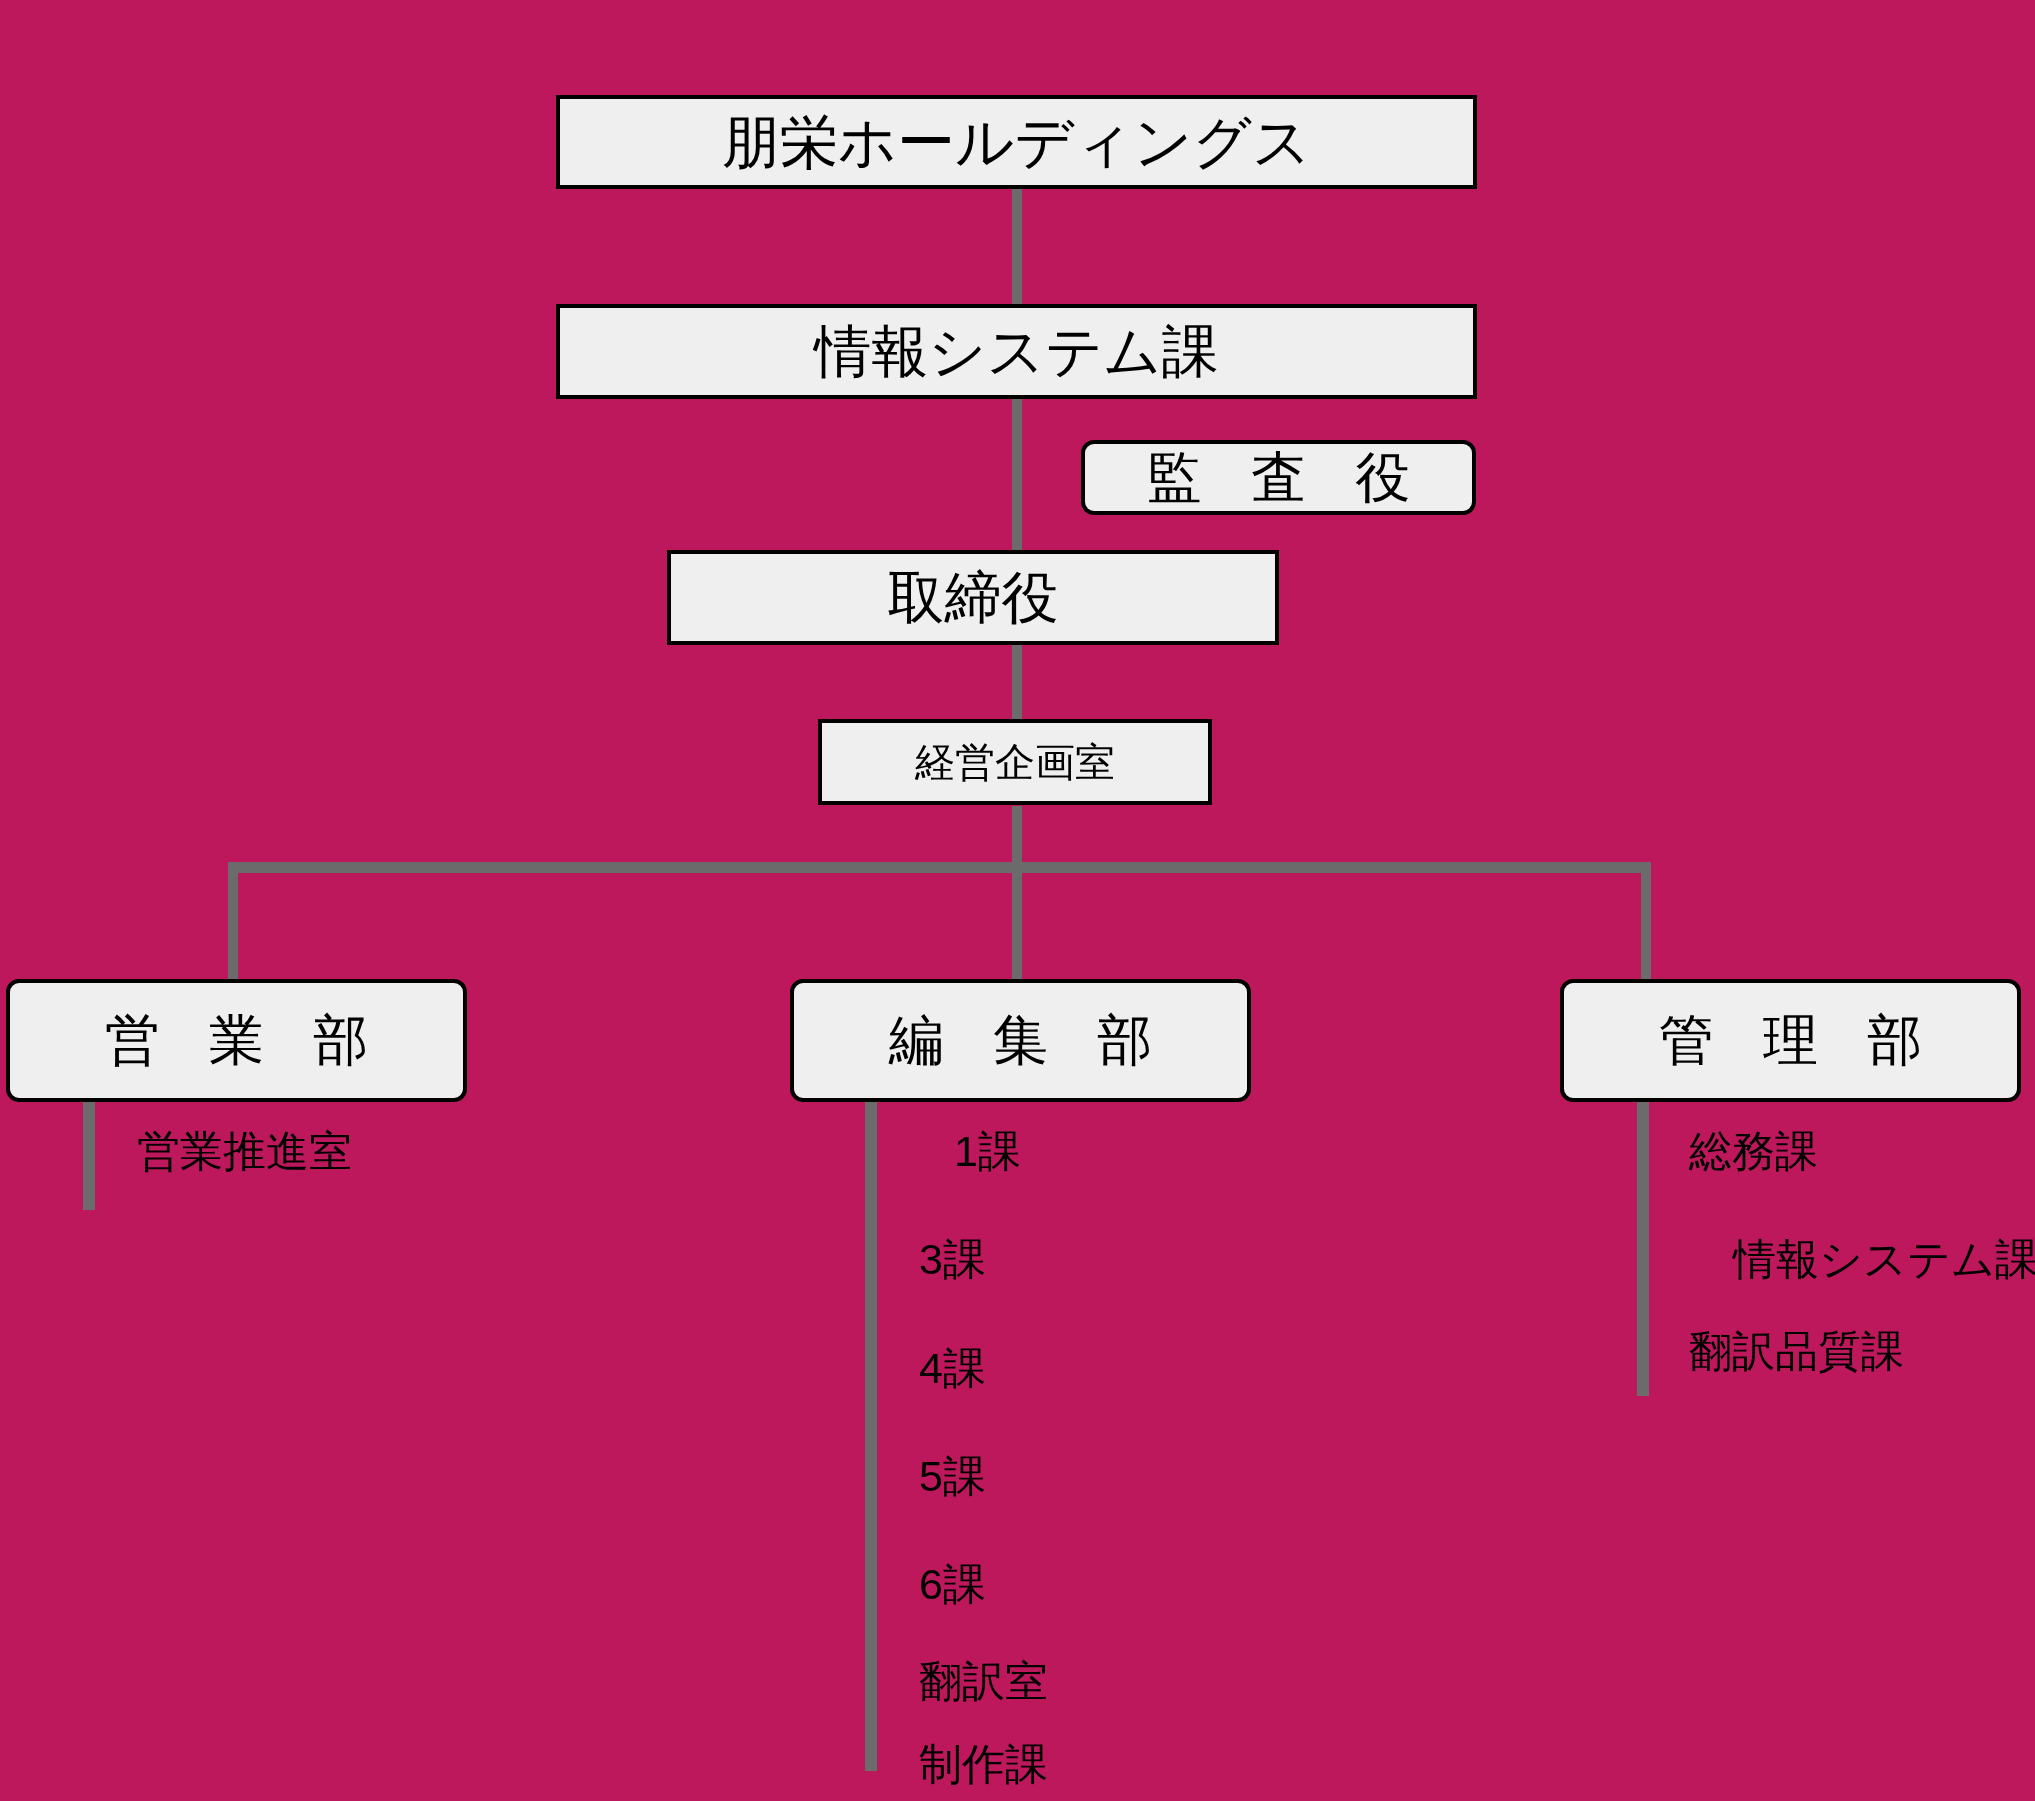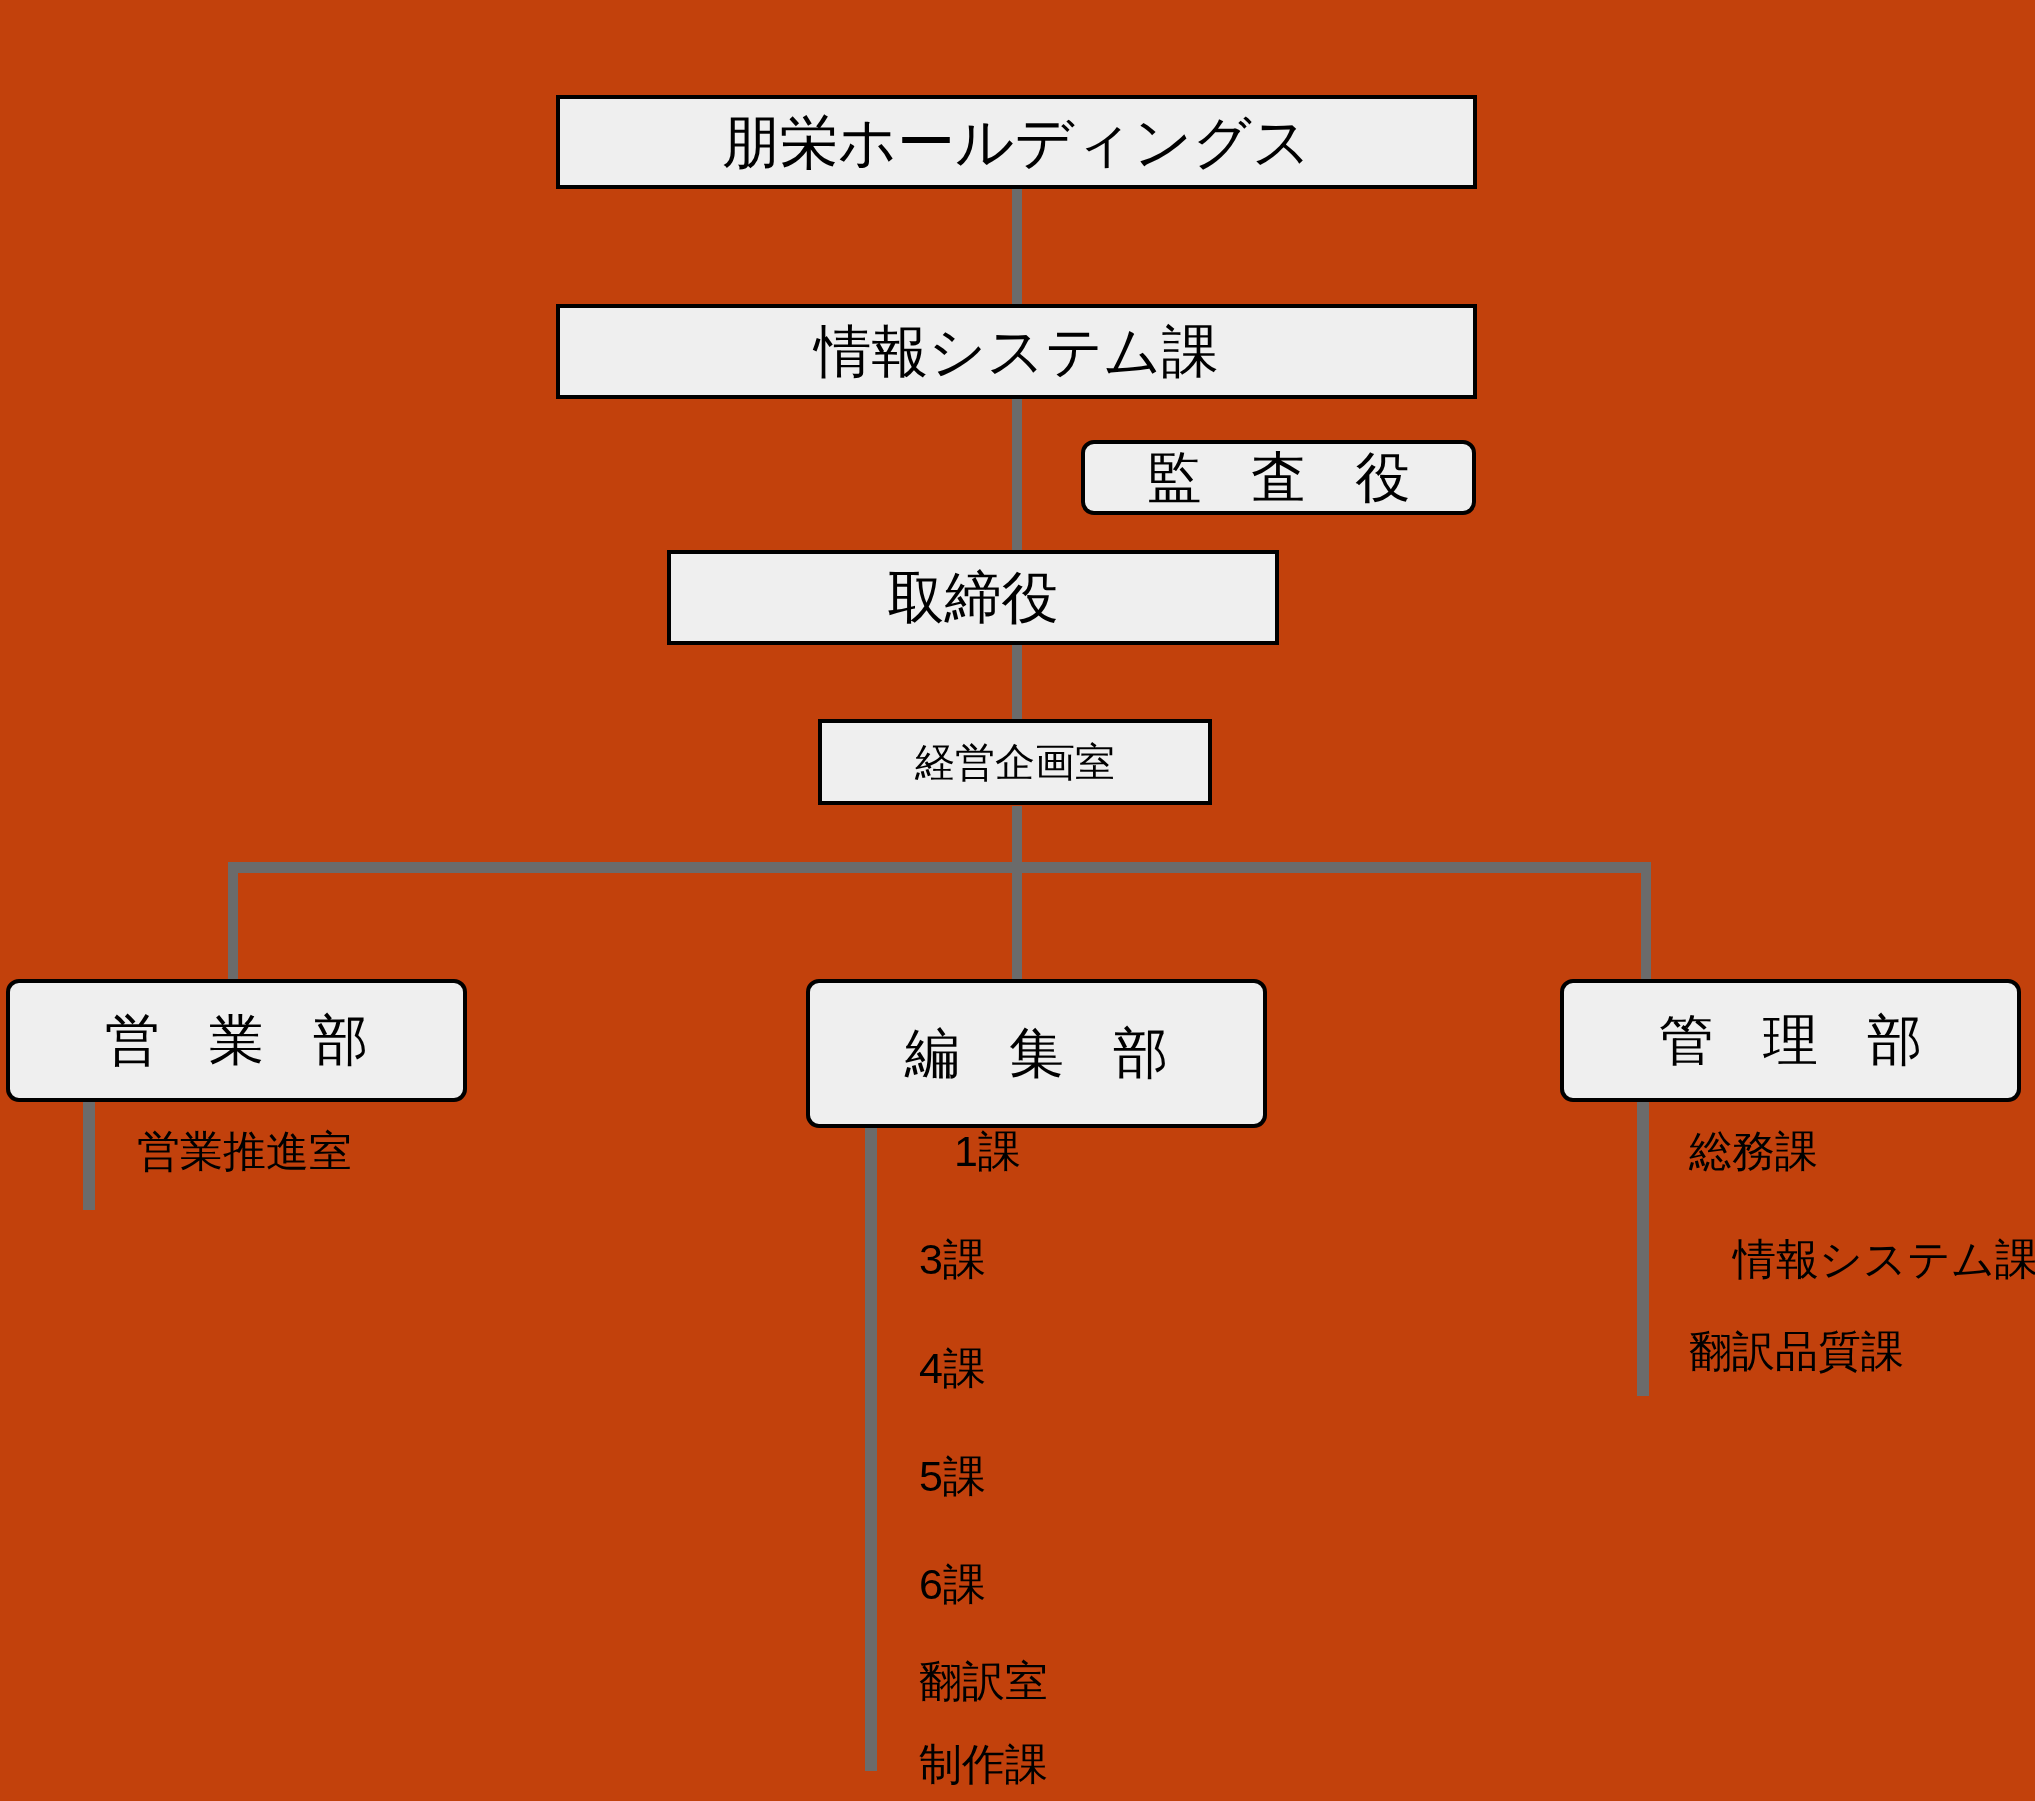--- a/index.html
+++ b/index.html
@@ -7,21 +7,21 @@
     padding: 0;
     background: #ffffff;
   }
   body {
     font-family: "Liberation Sans", "DejaVu Sans", sans-serif;
   }
   #chart-root {
     position: relative;
     width: 2035px;
     height: 1802px;
-    background: #c2410c;
+    background: #be185d;
     overflow: hidden;
   }
   
   .node-box {
     position: absolute;
     box-sizing: border-box;
     background: #efefef;
     border: 4.6px solid #000000;
     display: flex;
     align-items: center;
@@ -95,21 +95,21 @@
   <div class="conn" style="left:228px; top:862px; width:10px; height:123px;"></div>
   <div class="conn" style="left:1012px; top:862px; width:10px; height:123px;"></div>
   <div class="conn" style="left:1641px; top:862px; width:10px; height:123px;"></div>
 
   <div class="node-box sz-md" style="left:6.1px; top:979px; width:461px; height:123px;">
     <span class="node-label tracked">営 業 部</span>
   </div>
   <div class="conn" style="left:83px; top:1102px; width:11.5px; height:108px;"></div>
   <div class="leaf-label sz-leaf" style="left:129px; top:1130px;margin-left:8px;">営業推進室</div>
 
-  <div class="node-box sz-md" style="left:790px; top:979px; width:461px; height:149px;margin-left:16px;">
+  <div class="node-box sz-md" style="left:790px; top:979px; width:461px; height:123px;">
     <span class="node-label tracked">編 集 部</span>
   </div>
   <div class="conn" style="left:865px; top:1102px; width:11.5px; height:669px;"></div>
 
   <div class="leaf-label sz-leaf" style="left:919px; top:1130px;margin-left:35px;">1課</div>
   <div class="leaf-label sz-leaf" style="left:919px; top:1238px;">3課</div>
   <div class="leaf-label sz-leaf" style="left:919px; top:1347px;">4課</div>
   <div class="leaf-label sz-leaf" style="left:919px; top:1455px;">5課</div>
   <div class="leaf-label sz-leaf" style="left:919px; top:1563px;">6課</div>
   <div class="leaf-label sz-leaf" style="left:919px; top:1660px;">翻訳室</div>

